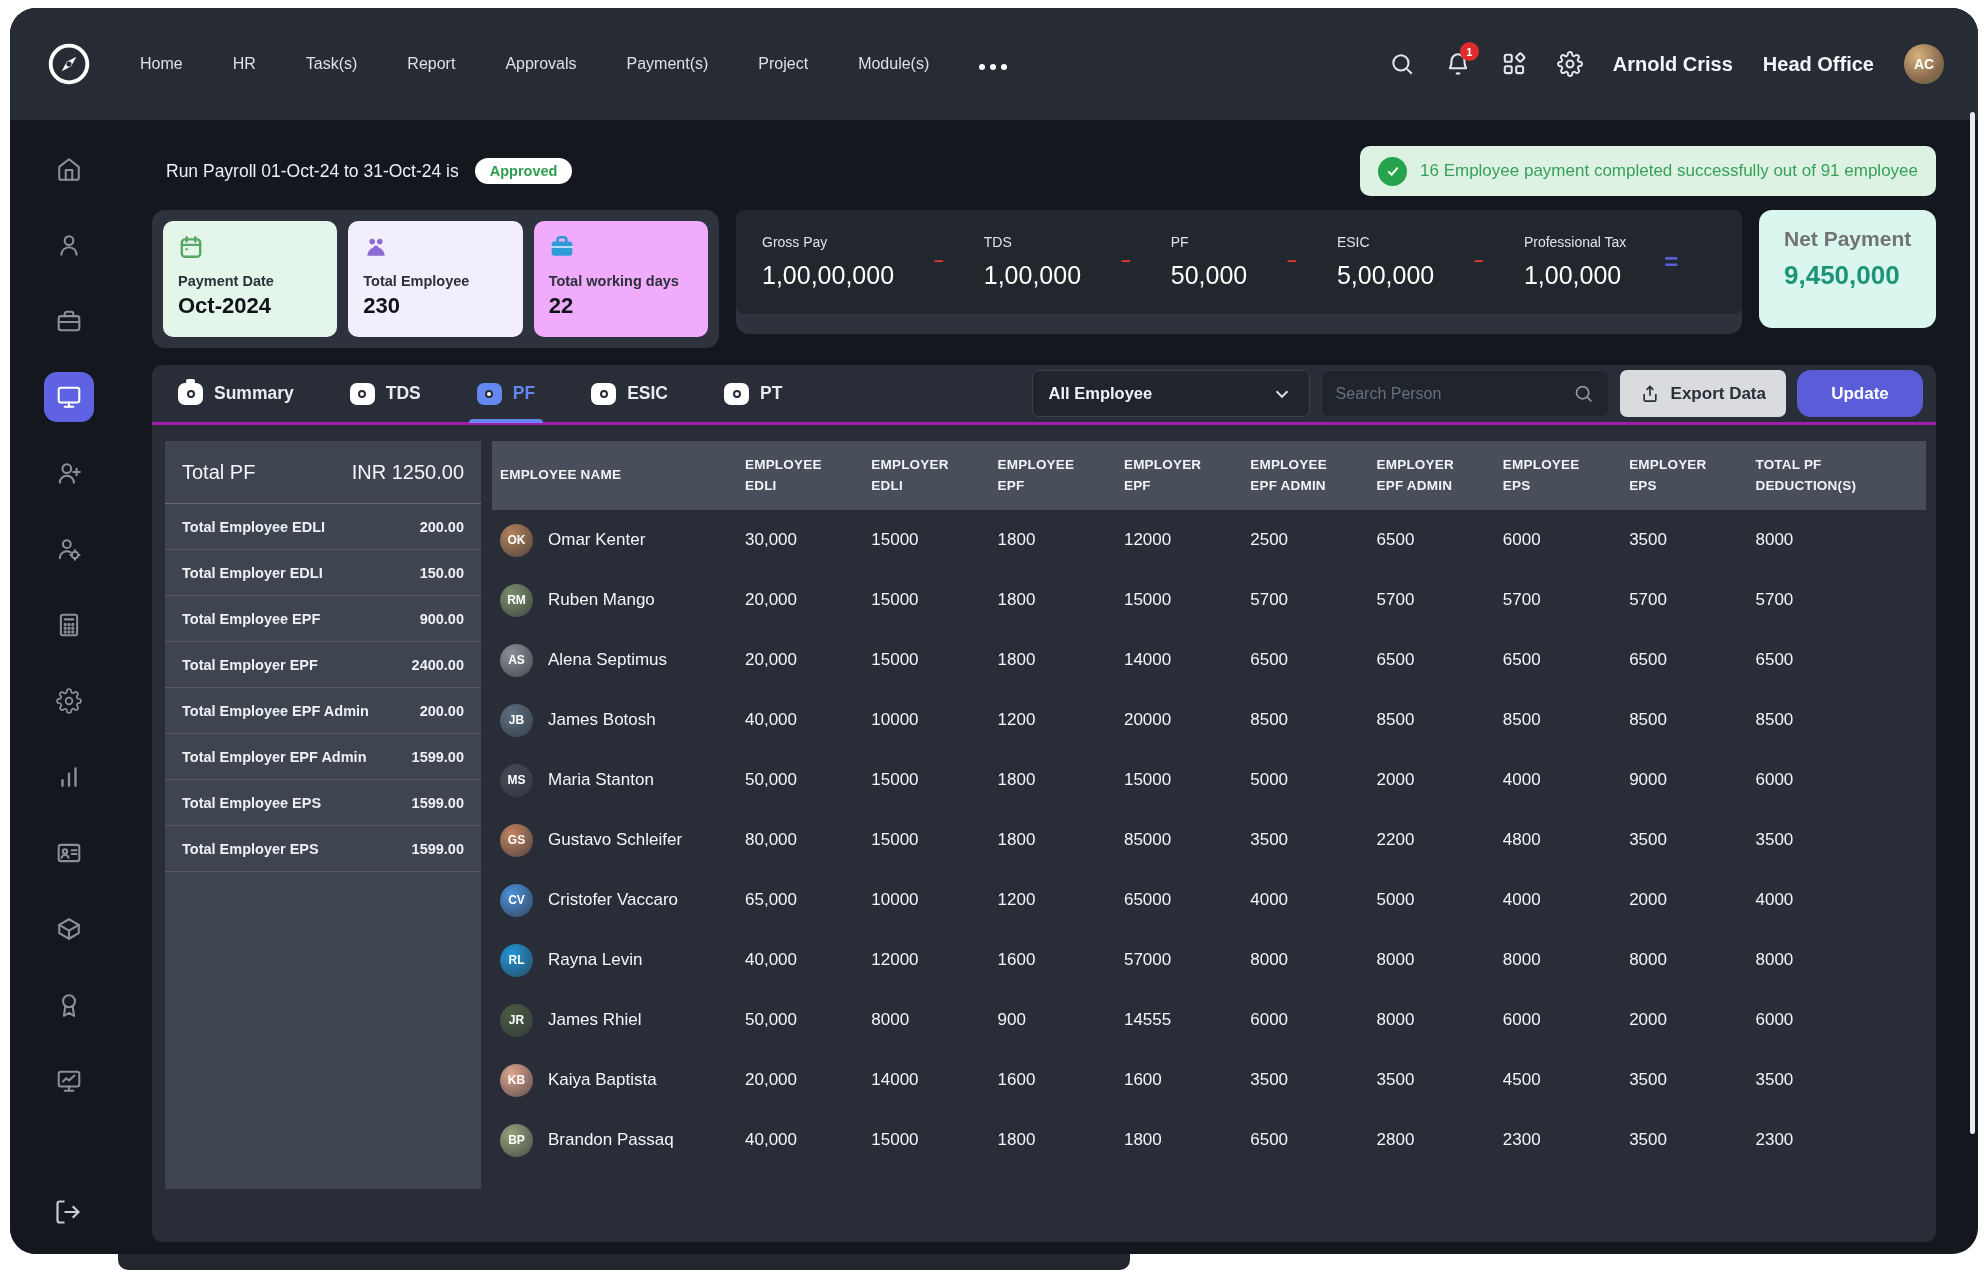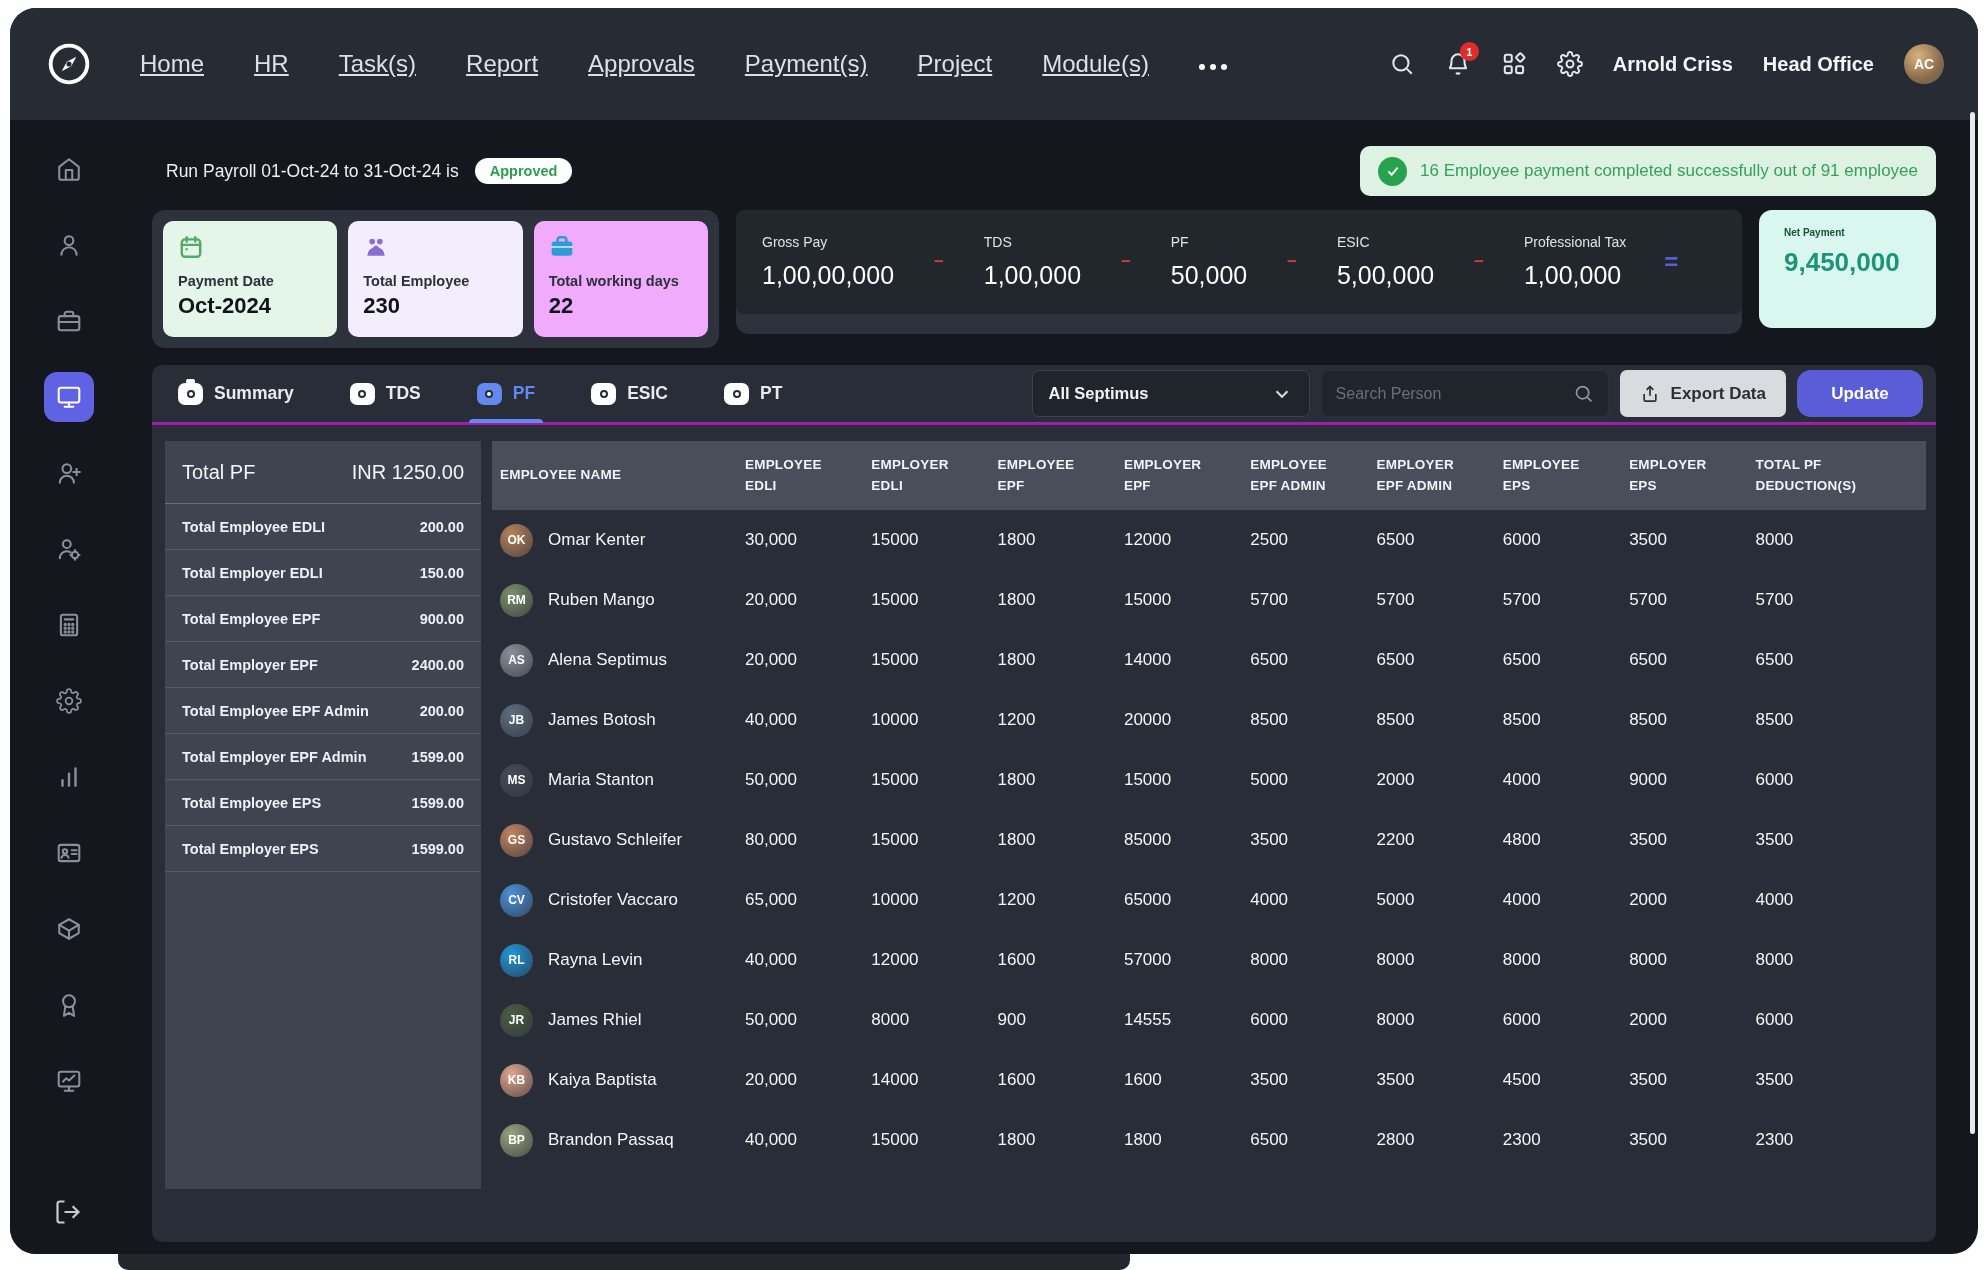--- a/index.html
+++ b/index.html
@@ -7,21 +7,21 @@
   .page { position:relative; width:1988px; height:1270px; }
 
   .bottom-strip { position:absolute; left:118px; top:1252px; width:1012px; height:18px; background:#23262d; border-radius:0 0 10px 10px; }
 
   .app { position:absolute; left:10px; top:8px; width:1968px; height:1246px; background:#14171e; border-radius:26px; overflow:hidden; }
 
   
   .navbar { position:absolute; left:0; top:0; right:0; height:112px; background:#262b34; display:flex; align-items:center; padding-right:34px; z-index:5; }
   .logo-box { width:118px; flex:none; display:flex; justify-content:center; }
   .nav-items { display:flex; gap:50px; margin-left:12px; align-items:center; }
-  .nav-item { font-size:24px; color:#dde0e6; cursor:pointer; white-space:nowrap;text-decoration:underline; }
+  .nav-item { font-size:16px; color:#dde0e6; cursor:pointer; white-space:nowrap; }
   .nav-more { display:flex; gap:5px; align-items:center; padding-top:6px; }
   .nav-more i { width:6px; height:6px; border-radius:50%; background:#ffffff; display:block; }
   .nav-right { margin-left:auto; display:flex; align-items:center; gap:30px; }
   .nav-ico { width:26px; height:26px; color:#e3e6ea; position:relative; }
   .bell-wrap { position:relative; }
   .badge { position:absolute; top:-9px; right:-8px; min-width:19px; height:19px; border-radius:10px; background:#e02b2b; color:#fff; font-size:11px; font-weight:700; display:flex; align-items:center; justify-content:center; padding:0 4px; }
   .user-name, .office-name { font-size:20px; font-weight:600; color:#f2f4f7; }
   .avatar-top { width:40px; height:40px; border-radius:50%; background:radial-gradient(circle at 35% 30%, #d8b27e, #8a6b4d 60%, #57633f); display:flex; align-items:center; justify-content:center; color:#fff; font-size:14px; font-weight:700; }
 
   
@@ -53,21 +53,21 @@
   .pay-panel { width:1006px; height:124px; background:#2d323c; border-radius:13px; flex:none; }
   .pay-inner { background:#22262d; border-radius:8px; height:104px; display:flex; align-items:center; padding:0 26px; }
   .pay-item { display:flex; flex-direction:column; }
   .pay-label { font-size:14px; color:#dfe3e9; margin-bottom:11px; }
   .pay-value { font-size:25px; color:#ffffff; }
   .pay-op { flex:1; text-align:center; font-weight:800; }
   .pay-op.minus { color:#d83c32; font-size:17px; }
   .pay-op.equals { color:#5a5cd8; font-size:24px; }
 
   .net-card { width:177px; height:118px; background:#d9f7ee; border-radius:13px; padding:17px 0 0 25px; flex:none; }
-  .net-label { font-size:10px; font-weight:600; color:#14532d; }
+  .net-label { font-size:21px; font-weight:600; color:#737373; }
   .net-value { font-size:26px; font-weight:700; color:#1d9478; margin-top:9px; }
 
   
   .main-panel { margin-top:17px; height:877px; background:#282d37; border-radius:10px; display:flex; flex-direction:column; }
   .tabbar { height:60px; flex:none; display:flex; align-items:center; padding:0 13px 0 26px; border-bottom:3px solid #a21caf; }
   .tabs { display:flex; gap:56px; align-items:center; height:100%; }
   .tab { display:flex; align-items:center; gap:11px; font-size:17.5px; font-weight:600; color:#e8eaee; height:100%; position:relative; cursor:pointer; }
   .tab-ico { width:25px; height:22px; border-radius:7px; background:#ffffff; display:flex; align-items:center; justify-content:center; position:relative; }
   .tab-ico i { width:8px; height:8px; border:2.6px solid #262b34; border-radius:50%; display:block; background:#fff; }
   .tab.active { color:#6487f0; }
@@ -401,21 +401,21 @@
               </div>
               <div class="tab">
                 <span class="tab-ico">
                   <i></i>
                 </span>
                 <span>PT</span>
               </div>
             </div>
           <div class="controls">
             <div class="dd">
-              <span>All Septimus</span>
+              <span>All Employee</span>
               <svg viewBox="0 0 24 24" fill="none" stroke="currentColor" stroke-width="2.2">
                   <polyline points="6 9 12 15 18 9"></polyline>
                 </svg>
             </div>
             <div class="searchbox">
               <input type="text" placeholder="Search Person" style="">
               <svg viewBox="0 0 24 24" fill="none" stroke="currentColor" stroke-width="2">
                   <circle cx="11" cy="11" r="7"></circle>
                   <line x1="16.5" y1="16.5" x2="21" y2="21"></line>
                 </svg>

